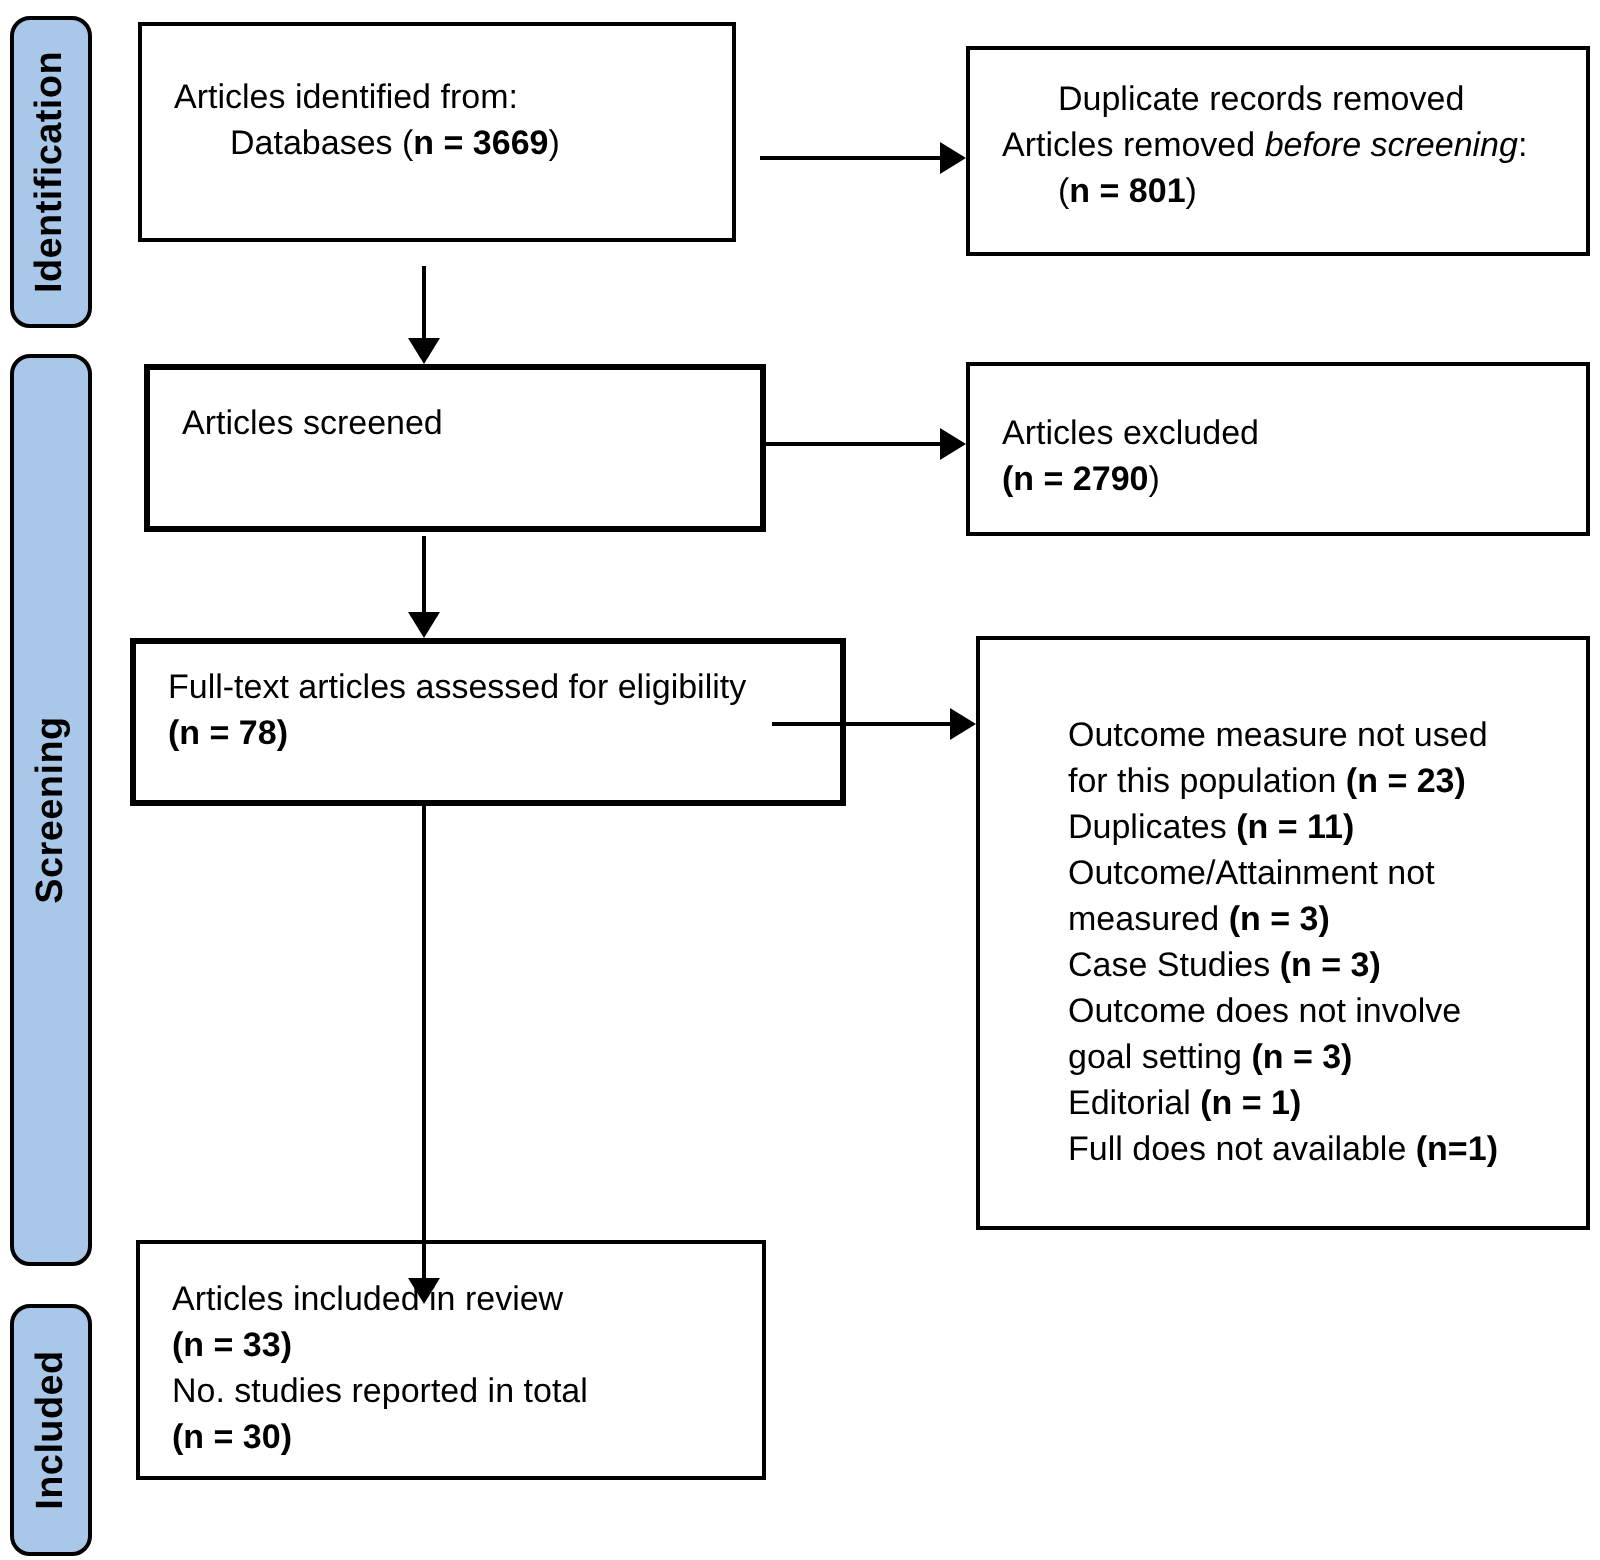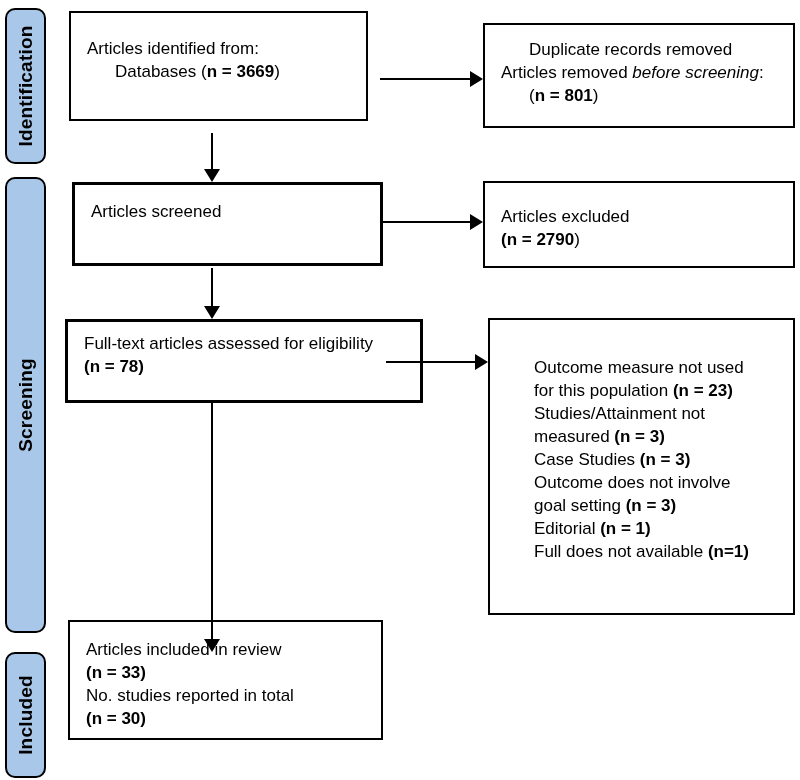--- a/index.html
+++ b/index.html
@@ -103,21 +103,22 @@
     </div>
     <div class="line">
       <b>(n = 78)</b>
     </div>
   </div>
 
   <div class="box" style="left:488px; top:318px; width:307px; height:297px; padding:9px 2px 0 16px">
     <div class="items">
       <div class="line"><span>Outcome measure not used</span><b></b></div>
       <div class="line"><span>for this population </span><b>(n = 23)</b></div>
-      <div class="line"><span>Studies/Attainment not</span><b></b></div>
+      <div class="line"><span>Duplicates </span><b>(n = 11)</b></div>
+      <div class="line"><span>Outcome/Attainment not</span><b></b></div>
       <div class="line"><span>measured </span><b>(n = 3)</b></div>
       <div class="line"><span>Case Studies </span><b>(n = 3)</b></div>
       <div class="line"><span>Outcome does not involve</span><b></b></div>
       <div class="line"><span>goal setting </span><b>(n = 3)</b></div>
       <div class="line"><span>Editorial </span><b>(n = 1)</b></div>
       <div class="line"><span>Full does not available </span><b>(n=1)</b></div>
     </div>
   </div>
 
   <div class="box" style="left:68px; top:620px; width:315px; height:120px; padding:16px 8px 0 16px">

